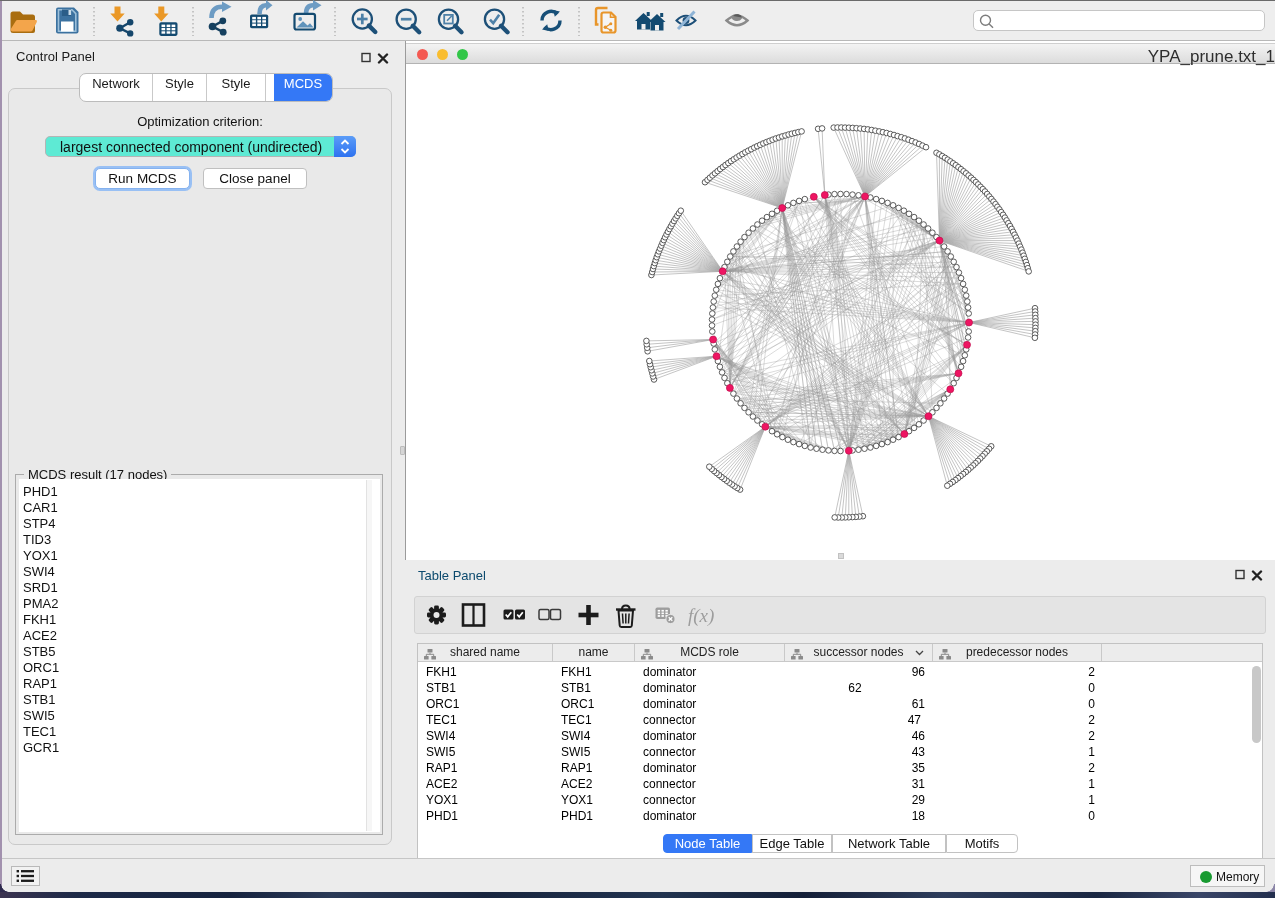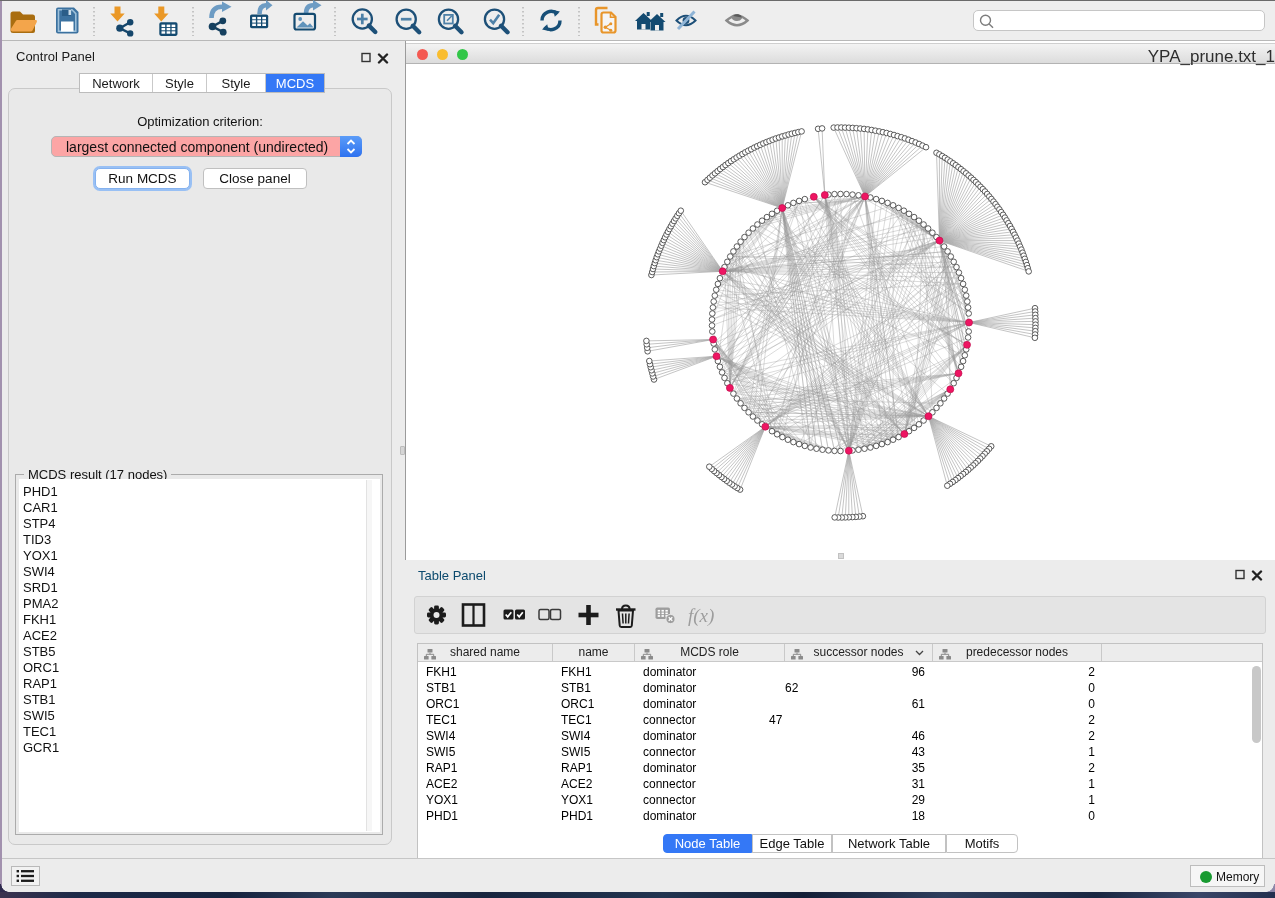--- a/index.html
+++ b/index.html
@@ -11,27 +11,27 @@
   #topline { left:0; top:0; width:1275px; height:1px; background:#6a6a6a; }
   #leftedge { left:0; top:1px; width:2px; height:891px; background:#a291ae; }
   #wallpaper { left:0; top:892px; width:1275px; height:6px;
     background:linear-gradient(90deg,#3b3350 0%,#1d2a48 6%,#16233f 18%,#2b3a57 26%,#18253f 38%,#223450 52%,#141f38 63%,#2e3d5c 74%,#1a2742 86%,#3a4668 94%,#232f4e 100%); }
 
   
   #toolbar { left:2px; top:1px; width:1273px; height:40px; background:#eeeeee; border-bottom:1px solid #b8b8b8; }
 
   
   #cptitle { left:16px; top:49px; font-size:13px; color:#1a1a1a; }
-  #cp-tabs { left:79px; top:73px; height:20px; display:flex; border:1px solid #bcbcbc; border-radius:0; background:#fff; overflow:hidden; }
+  #cp-tabs { left:79px; top:73px; height:29px; display:flex; border:1px solid #bcbcbc; border-radius:7px; background:#fff; overflow:hidden; }
   #cp-tabs .seg { font-size:13px; color:#1a1a1a; text-align:center; line-height:19px; border-right:1px solid #c9c9c9; }
-  #cp-tabs .seg:last-child { border-right:none; }
+  #cp-tabs .seg:last-child { border-right:none;margin-left:8px; }
   #cp-tabs .seg.sel { background:#3478f6; color:#fff; }
   #cp-panel { left:8px; top:88px; width:384px; height:757px; border:1px solid #c9c9c9; border-radius:7px; background:#e9e9e9; }
   #optlabel { left:0; top:114px; width:400px; text-align:center; font-size:13px; color:#111; }
-  #dropdown { left:51px; top:136px; width:311px; height:21px; background:#fca5a5; border:1px solid #b5b5b5; border-radius:5px; }
+  #dropdown { left:45px; top:136px; width:311px; height:21px; background:#5eead4; border:1px solid #b5b5b5; border-radius:5px; }
   #dropdown .txt { position:absolute; left:14px; top:2px; font-size:14px; color:#111; }
   #dropdown .btn { position:absolute; right:-1px; top:-1px; width:22px; height:21px; border-radius:0 5px 5px 0; background:linear-gradient(#5b9cf8,#2e72f0); }
   .btnlike { position:absolute; height:21px; background:#fff; border:1px solid #c0c0c0; border-radius:4px; font-size:13.5px; color:#111; text-align:center; line-height:19px; }
   #runbtn { left:95px; top:168px; width:95px; box-shadow:0 0 0 2px rgba(139,184,246,.85); border-color:#85b2ef; border-radius:5px; }
   #closebtn { left:203px; top:168px; width:104px; }
 
   #fieldset { left:15px; top:474px; width:368px; height:361px; border:1px solid #ababab; }
   #fslegend { left:24px; top:467px; background:#e9e9e9; padding:0 4px; font-size:13px; color:#111; }
   #mcdslist { left:19px; top:479px; width:361px; height:353px; background:#fff; }
   #mcdslist .it { position:absolute; left:4px; font-size:13px; color:#111; }
@@ -672,31 +672,31 @@
     <div class="hcell" style="left:684px;width:160px;border-right:none"></div>
     <div class="hrow-bottom"></div>
     <div class="cell" style="left:8px;top:20px">FKH1</div>
     <div class="cell" style="left:143px;top:20px">FKH1</div>
     <div class="cell" style="left:225px;top:20px">dominator</div>
     <div class="cell" style="left:367px;top:20px;width:140px;text-align:right">96</div>
     <div class="cell" style="left:515px;top:20px;width:162px;text-align:right">2</div>
     <div class="cell" style="left:8px;top:36px">STB1</div>
     <div class="cell" style="left:143px;top:36px">STB1</div>
     <div class="cell" style="left:225px;top:36px">dominator</div>
-    <div class="cell" style="left:367px;top:36px;width:140px;text-align:left">62</div>
+    <div class="cell" style="left:367px;top:36px;width:140px;text-align:center">62</div>
     <div class="cell" style="left:515px;top:36px;width:162px;text-align:right">0</div>
     <div class="cell" style="left:8px;top:52px">ORC1</div>
     <div class="cell" style="left:143px;top:52px">ORC1</div>
     <div class="cell" style="left:225px;top:52px">dominator</div>
     <div class="cell" style="left:367px;top:52px;width:140px;text-align:right">61</div>
     <div class="cell" style="left:515px;top:52px;width:162px;text-align:right">0</div>
     <div class="cell" style="left:8px;top:68px">TEC1</div>
     <div class="cell" style="left:143px;top:68px">TEC1</div>
     <div class="cell" style="left:225px;top:68px">connector</div>
-    <div class="cell" style="left:351px;top:68px;width:140px;text-align:left">47</div>
+    <div class="cell" style="left:363px;top:68px;width:140px;text-align:right">47</div>
     <div class="cell" style="left:515px;top:68px;width:162px;text-align:right">2</div>
     <div class="cell" style="left:8px;top:84px">SWI4</div>
     <div class="cell" style="left:143px;top:84px">SWI4</div>
     <div class="cell" style="left:225px;top:84px">dominator</div>
     <div class="cell" style="left:367px;top:84px;width:140px;text-align:right">46</div>
     <div class="cell" style="left:515px;top:84px;width:162px;text-align:right">2</div>
     <div class="cell" style="left:8px;top:100px">SWI5</div>
     <div class="cell" style="left:143px;top:100px">SWI5</div>
     <div class="cell" style="left:225px;top:100px">connector</div>
     <div class="cell" style="left:367px;top:100px;width:140px;text-align:right">43</div>

